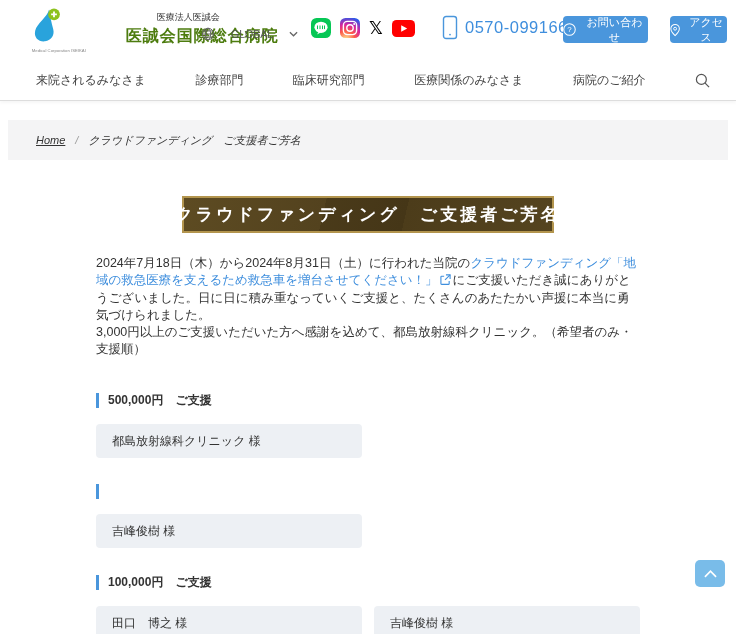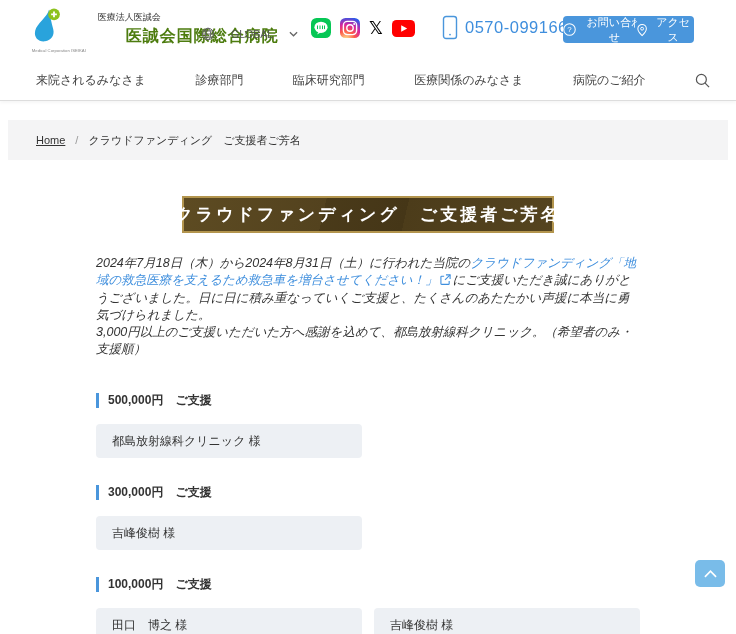--- a/index.html
+++ b/index.html
@@ -3,55 +3,55 @@
 <meta charset="utf-8">
 <style>
   * { margin:0; padding:0; box-sizing:border-box; }
   html,body { width:736px; height:634px; overflow:hidden; background:#fff;
     font-family:"Liberation Sans","DejaVu Sans",sans-serif; color:#333; }
 
   
   .site-header { position:relative; height:60px; background:#fff; }
   .logo { position:absolute; left:27px; top:7px; display:flex; align-items:flex-start; gap:7px; cursor:pointer; }
   .logo-caption { font-size:5px; color:#888; letter-spacing:0; display:block; text-align:center; transform:scale(.85); }
-  .logo-text .small { display:block; font-size:9px; color:#333; margin-top:4px; }
+  .logo-text .small { display:block; font-size:9px; color:#333; margin-top:4px;text-align:center; }
   .logo-text .big { display:block; font-size:16px; font-weight:bold; color:#4d7c0f; letter-spacing:1px; margin-top:2px;margin-left:28px; }
   .global-sel { position:absolute; left:201px; top:27px; display:flex; align-items:center; gap:16px;
     font-size:10.5px; color:#555; cursor:pointer; }
   .socials { position:absolute; left:311px; top:18px; display:flex; align-items:center; gap:9px; }
   .social { display:inline-flex; cursor:pointer; }
   .x-glyph { font-weight:800; font-size:17px; color:#000; line-height:20px; font-family:"DejaVu Sans",sans-serif; }
   .phone-group { position:absolute; left:442px; top:15px; display:flex; align-items:center; gap:7px; cursor:pointer; }
   .phone-number { font-size:16.5px; color:#3e8edd; letter-spacing:.5px; }
   .hdr-btn { position:absolute; top:16px; height:27px; border:none; border-radius:4px; background:#4a96dc;
     color:#fff; font-size:11px; display:flex; align-items:center; justify-content:center; gap:5px;
     cursor:pointer; font-family:inherit; }
   .btn-contact { left:563px; width:85px; }
-  .btn-access { left:637px; width:57px; }
+  .btn-access { left:670px; width:57px; }
 
   
   .main-nav { height:41px; display:flex; align-items:center; justify-content:space-between;
     padding:0 26px 0 36px; border-bottom:1px solid #ddd; box-shadow:0 2px 3px rgba(0,0,0,.04); }
   .nav-item { font-size:12px; color:#444; cursor:pointer; white-space:nowrap; }
   .nav-search { display:inline-flex; cursor:pointer; }
 
   
   .breadcrumb { margin:19px 8px 0; height:40px; background:#f4f4f5; display:flex; align-items:center;
-    padding-left:28px; font-size:11px; color:#333; gap:10px; }
+    padding-left:28px; font-size:11px; color:#333; gap:10px;font-style:italic; }
   .breadcrumb a { color:#333; text-decoration:underline; cursor:pointer; }
   .crumb-sep { color:#999; }
 
   
   main { width:544px; margin:0 auto; padding-top:36px; }
   .banner { width:372px; height:37px; margin:0 auto; border:2px solid #b3954e;
     background:linear-gradient(103deg,#5d4b22 0%,#53421e 38%,#46371784 38%,#453617 60%,#4c3c1a 60%,#55441f 100%),#4e3e1c;
     background-color:#4e3e1c; display:flex; align-items:center; justify-content:center; }
   .banner span { font-family:"DejaVu Serif","Liberation Serif",serif; font-weight:bold; font-size:17px;
     color:#fff; letter-spacing:3px; white-space:nowrap; }
-  .intro { margin-top:22px; font-size:12.5px; line-height:17px; color:#333;font-style:italic; }
+  .intro { margin-top:22px; font-size:12.5px; line-height:17px; color:#333; }
   .intro .blk { display:block; }
   .text-link { color:#3e8edd; text-decoration:none; cursor:pointer; }
   .ext-icon { display:inline-block; margin:0 2px; vertical-align:-1px; cursor:pointer; }
 
   .support-section { margin-top:26px; }
   .support-section.first { margin-top:34px; }
   .sec-heading { display:flex; align-items:center; gap:9px; font-size:12px; font-weight:600; color:#333; }
   .sec-bar { width:3px; height:15px; background:#4a96dc; flex:none; }
   .names-grid { margin-top:15px; display:grid; grid-template-columns:1fr 1fr; gap:10px 12px; }
   .name-box { height:34px; display:flex; align-items:center; padding:0 16px; background:#edf0f4;
@@ -188,21 +188,20 @@
           <span class="sec-bar"></span>
           <span>500,000円　ご支援</span>
         </h2>
         <div class="names-grid">
           <div class="name-box">都島放射線科クリニック 様</div>
         </div>
       </section>
       <section class="support-section">
         <h2 class="sec-heading">
           <span class="sec-bar"></span>
-          <span>300,000円　ご支援</span>
         </h2>
         <div class="names-grid">
           <div class="name-box">吉峰俊樹 様</div>
         </div>
       </section>
       <section class="support-section">
         <h2 class="sec-heading">
           <span class="sec-bar"></span>
           <span>100,000円　ご支援</span>
         </h2>

